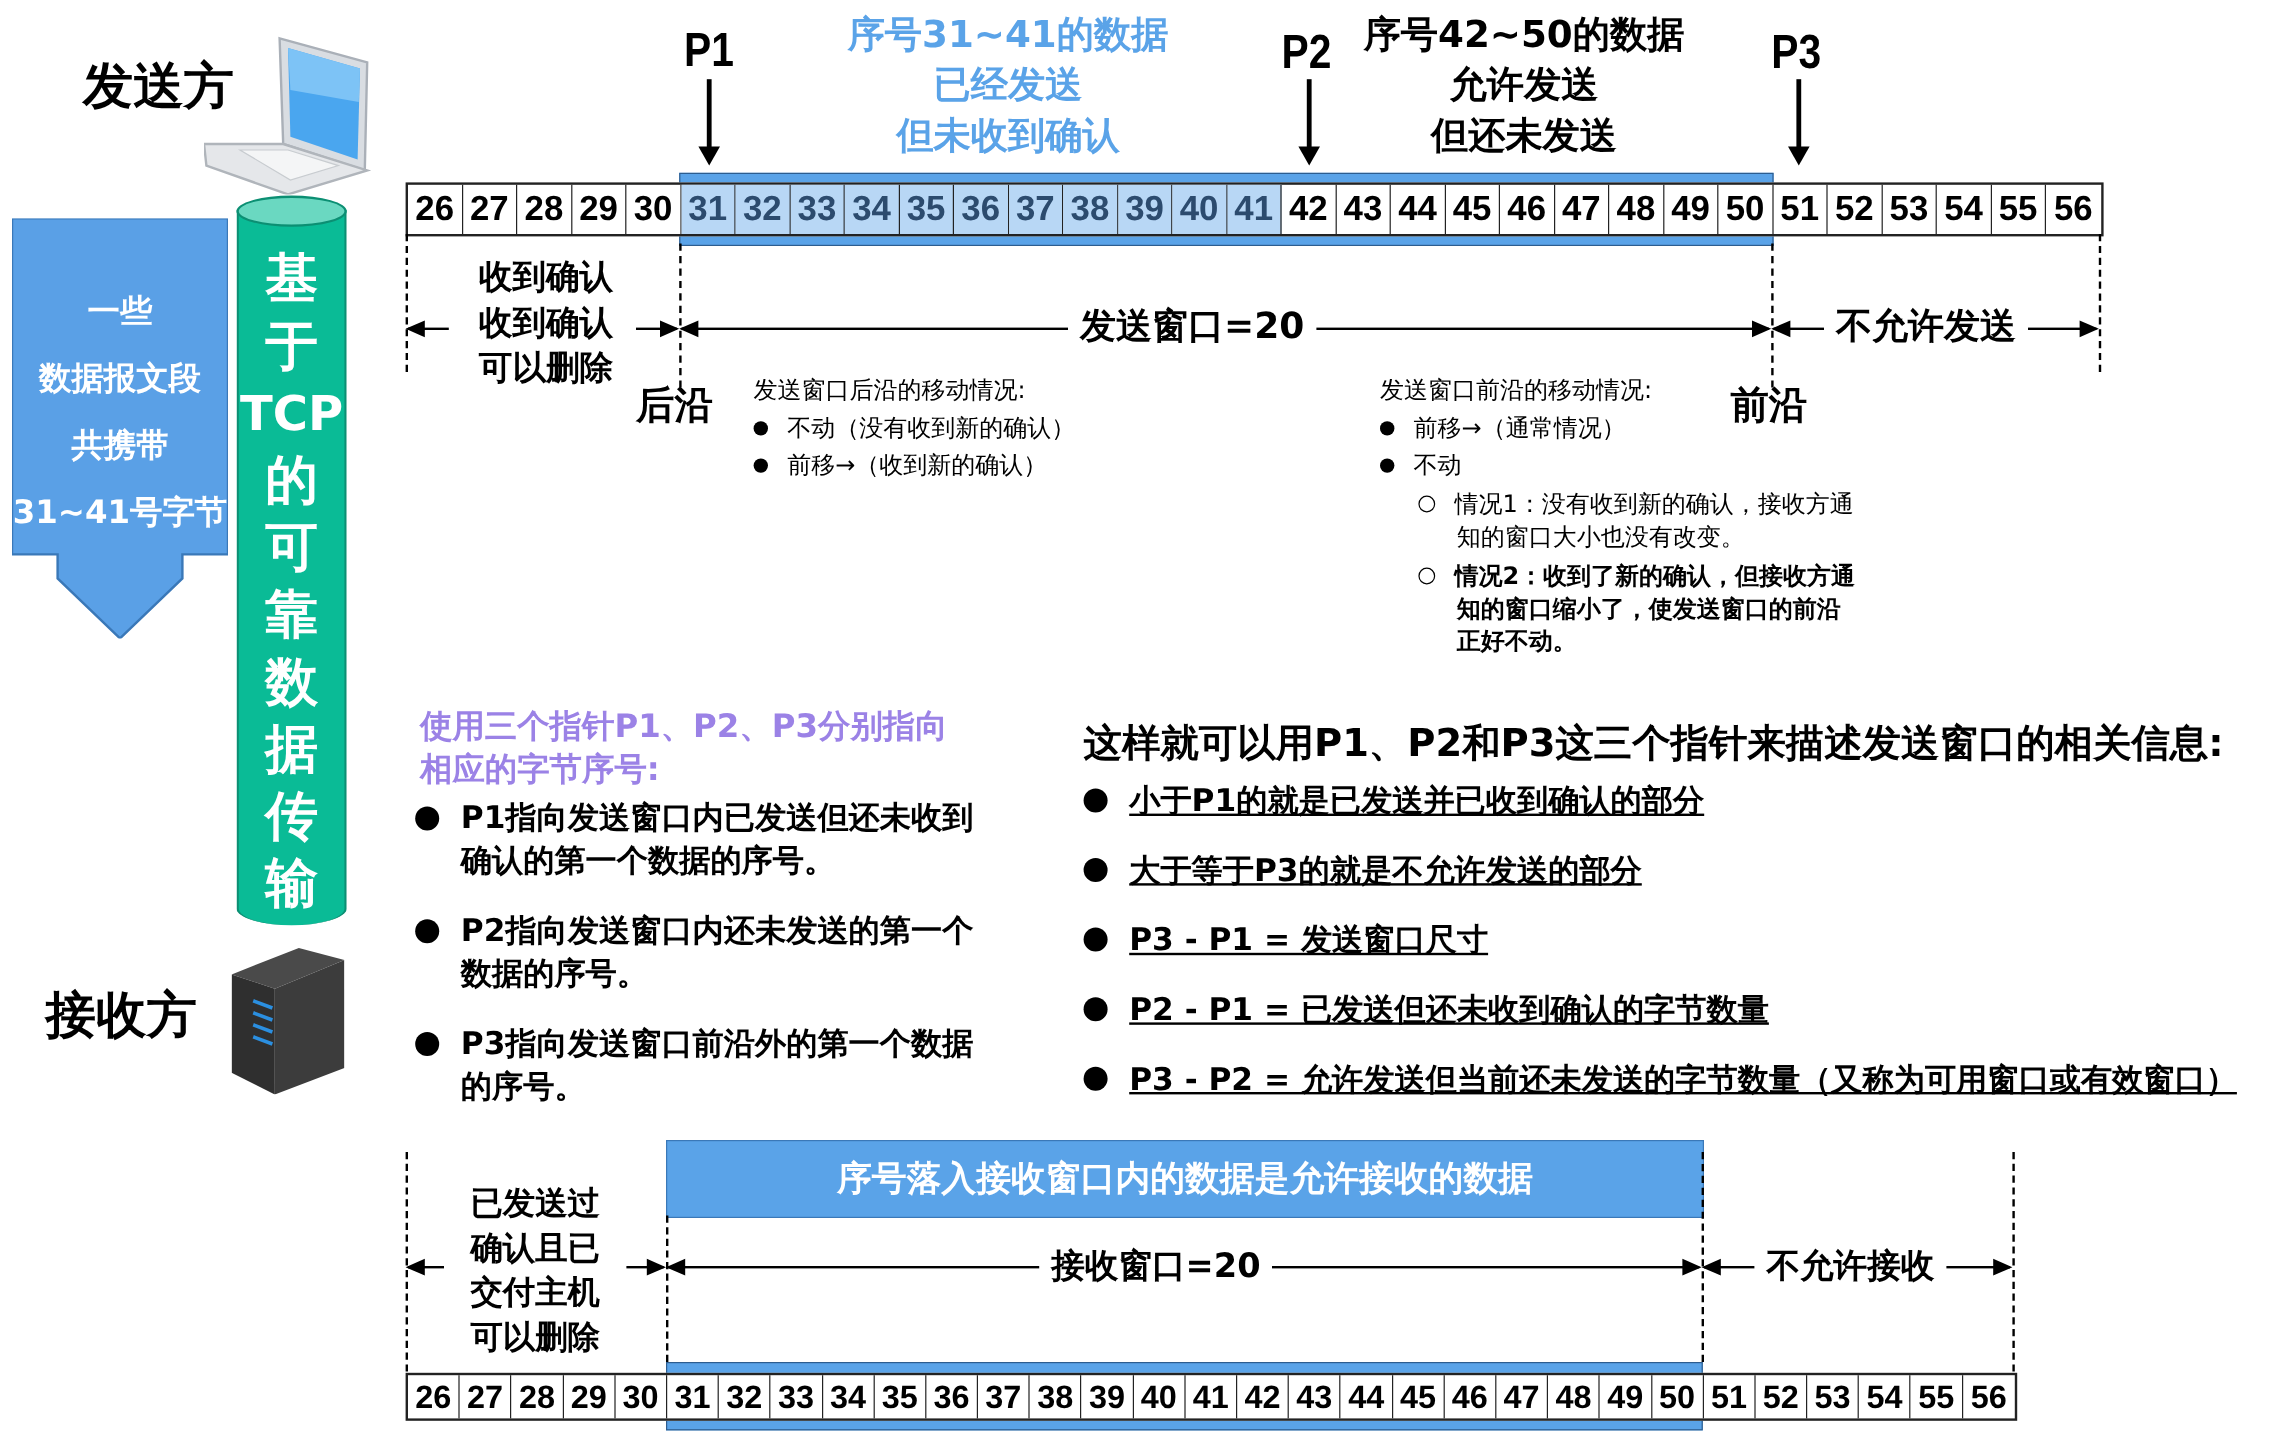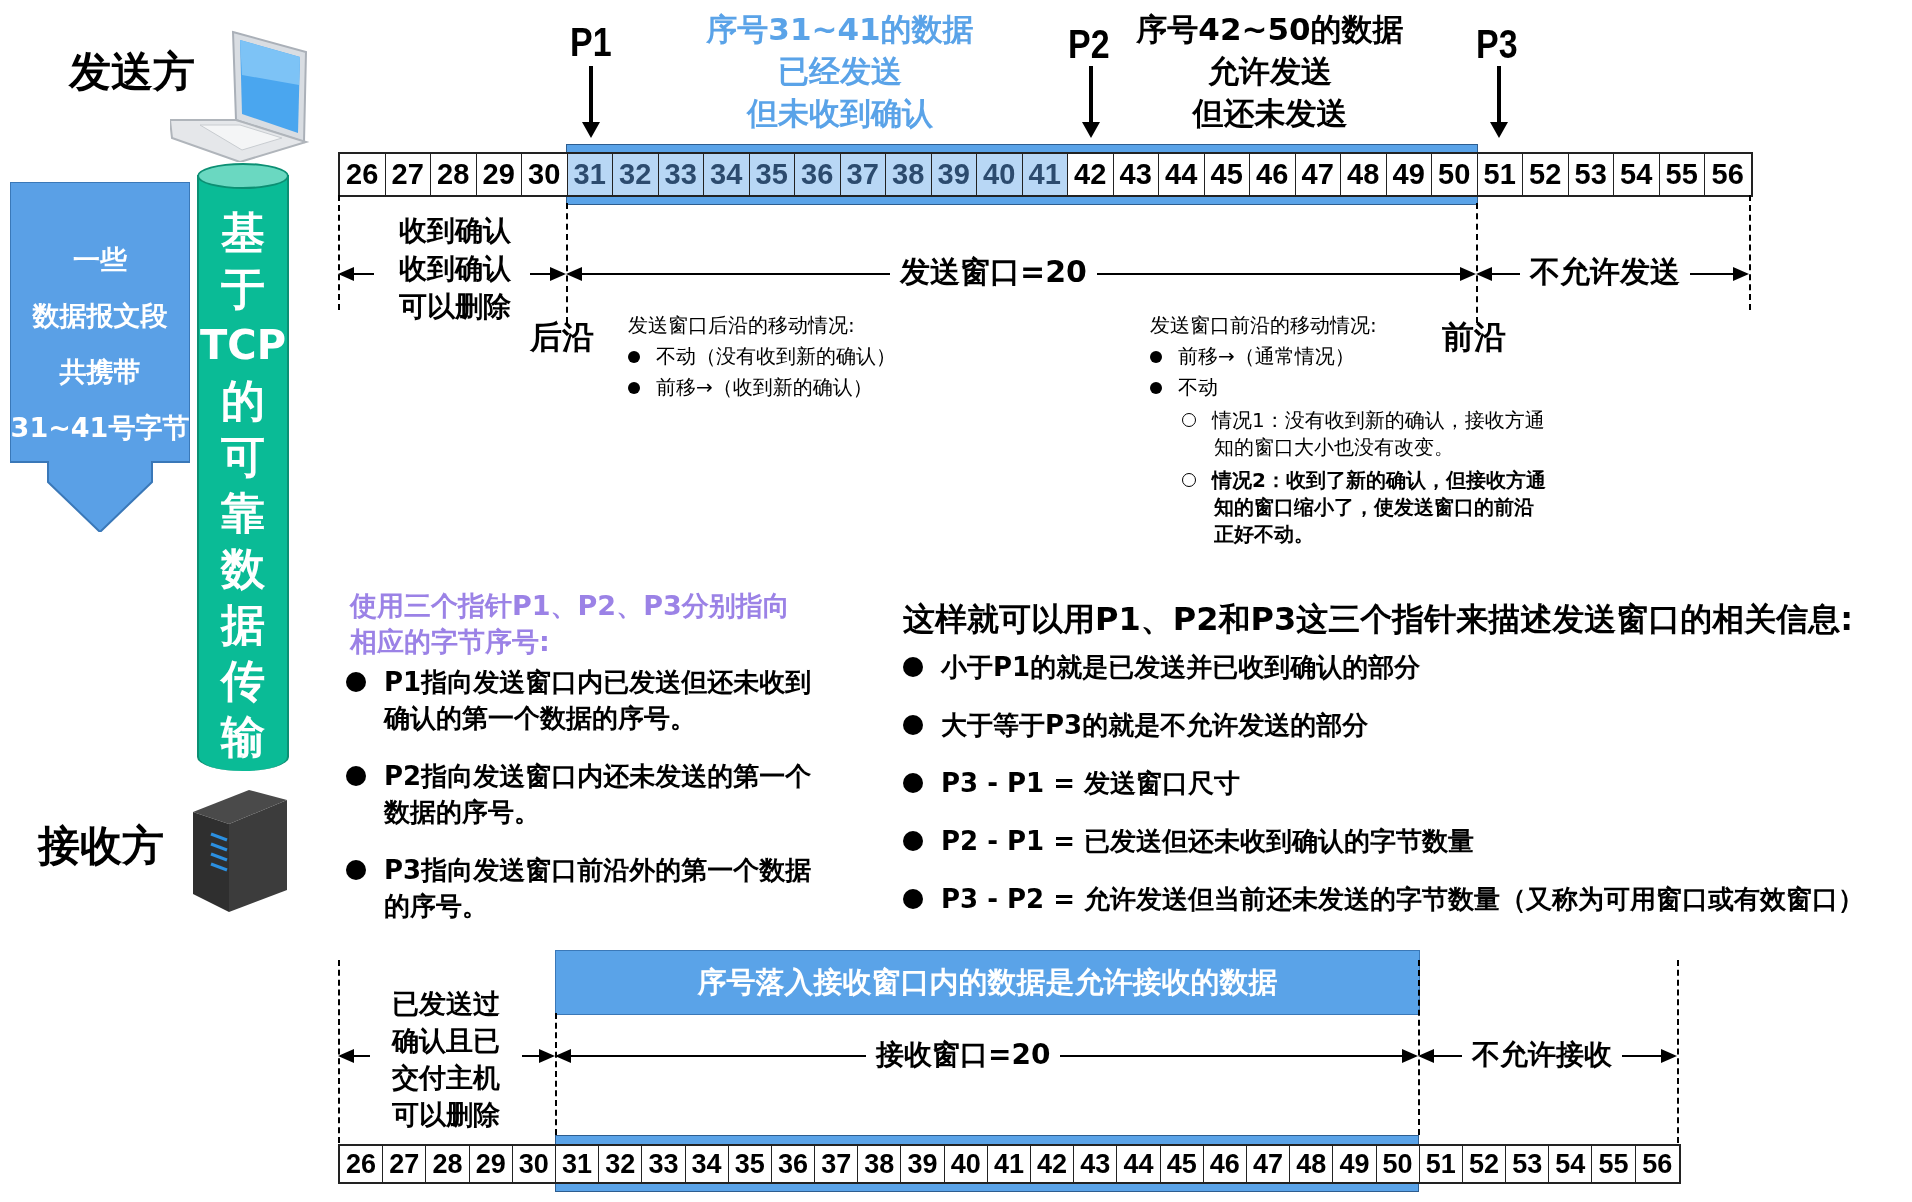--- a/index.html
+++ b/index.html
@@ -24,21 +24,21 @@
   .hline { position:absolute; height:2px; background:#000; }
   .arr-r::after { content:""; position:absolute; right:-2px; top:-6px; border-top:7px solid transparent; border-bottom:7px solid transparent; border-left:16px solid #000; }
   .arr-l::before { content:""; position:absolute; left:-2px; top:-6px; border-top:7px solid transparent; border-bottom:7px solid transparent; border-right:16px solid #000; }
   .seg-label { position:absolute; font-size:30px; font-weight:bold; background:#fff; padding:0 10px; }
   .small-list { font-size:20px; line-height:31px; }
   .small-list .b { display:inline-block; width:12px; height:12px; border-radius:50%; background:#000; margin-right:16px; }
   .small-list .c { display:inline-block; width:12px; height:12px; border-radius:50%; border:1.5px solid #000; margin-right:16px; }
   .mid-list { font-size:26px; font-weight:bold; line-height:36px; }
   .mid-list .item { display:flex; margin-bottom:22px; }
   .mid-list .dot { flex:0 0 auto; width:20px; height:20px; border-radius:50%; background:#000; margin:8px 18px 0 0; }
-  .right-list { font-size:26px; font-weight:bold; }
+  .right-list { font-size:26px; font-weight:bold;text-decoration:underline; }
   .right-list .item { display:flex; align-items:center; height:58px; }
   .right-list .dot { width:20px; height:20px; border-radius:50%; background:#000; margin-right:18px; }
   .cylinder { position:absolute; left:197px; top:163px; width:92px; height:620px; }
   .cyl-body { position:absolute; left:0; top:12px; width:92px; height:596px; background:#0abb96; border-left:2px solid #0c8f73; border-right:2px solid #0c8f73; box-sizing:border-box; border-radius:0 0 46px 46px / 0 0 14px 14px; }
   .cyl-top { position:absolute; left:0; top:0; width:92px; height:26px; border-radius:50%; background:#6ad8c1; border:2px solid #0c8f73; box-sizing:border-box; }
   .cyl-text { position:absolute; left:0; top:42px; width:92px; text-align:center; color:#fff; font-size:44px; font-weight:bold; line-height:56px; }
   .blue-arrow { position:absolute; left:10px; top:182px; width:180px; height:350px; }
 </style>
 </head>
 <body>

